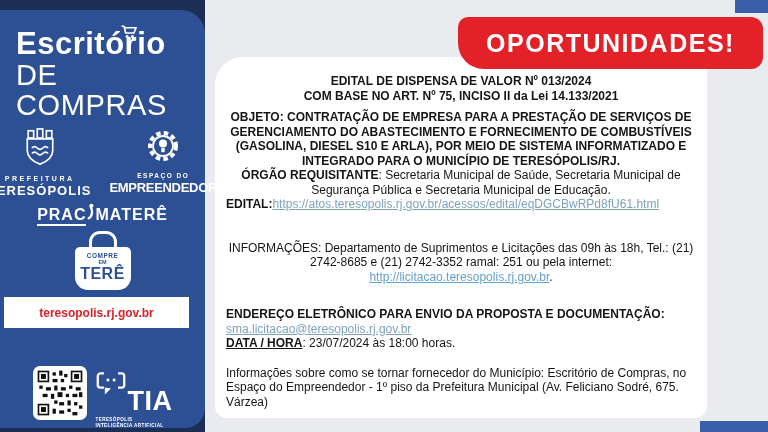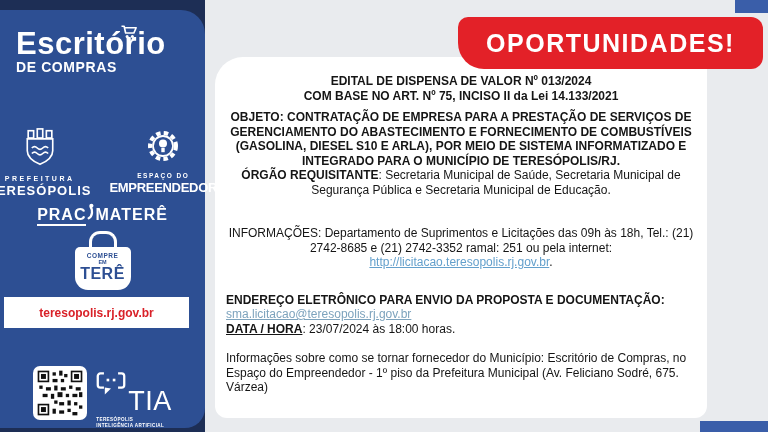--- a/index.html
+++ b/index.html
@@ -4,21 +4,21 @@
 <style>
   html,body{margin:0;padding:0;}
   body{font-family:"Liberation Sans",sans-serif;}
   #stage{position:relative;width:768px;height:432px;background:#e9ebee;overflow:hidden;}
 
   
   #sidebar-navy{position:absolute;left:0;top:0;width:205px;height:432px;background:#1d2e55;}
   #sidebar{position:absolute;left:0;top:10px;width:205px;height:418px;background:#2d4f93;border-radius:0 24px 20px 0;}
   .side-logo{position:absolute;left:16px;top:18px;color:#fff;line-height:1.04;}
   .side-logo .l1{font-size:31px;font-weight:bold;letter-spacing:.5px;position:relative;}
-  .side-logo .l2{font-size:14px;font-weight:bold;letter-spacing:.6px;}
+  .side-logo .l2{font-size:29px;font-weight:normal;letter-spacing:.6px;}
   .cart-ic{position:absolute;left:104px;top:-4px;}
   .side-row{position:absolute;top:118px;left:0;width:205px;display:flex;justify-content:center;gap:18px;color:#fff;text-align:center;}
   .logo-block{display:flex;flex-direction:column;align-items:center;}
   .pref-t1{font-size:7px;letter-spacing:2.5px;margin-top:3px;font-weight:bold;}
   .pref-t2{font-size:13px;font-weight:bold;letter-spacing:1px;margin-top:1px;}
   .emp-t1{font-size:6.5px;letter-spacing:1.5px;margin-top:4px;font-weight:bold;}
   .emp-t2{font-size:13px;font-weight:bold;letter-spacing:-.3px;margin-top:1px;}
   .pracima{position:absolute;top:193px;left:0;width:205px;text-align:center;color:#fff;font-weight:bold;font-size:16px;letter-spacing:1px;}
   .pracima .u{border-bottom:2.5px solid #fff;padding-bottom:1px;}
   .bag-wrap{position:absolute;top:221px;left:0;width:205px;display:flex;justify-content:center;}
@@ -26,21 +26,21 @@
   .bag-body{background:#fff;width:52px;border-radius:5px 5px 13px 13px;padding:5px 2px 7px 2px;text-align:center;color:#2d4f93;}
   .bag-l1{font-size:6.5px;font-weight:bold;letter-spacing:.5px;}
   .bag-l2{font-size:5.5px;font-weight:bold;}
   .bag-l3{font-size:16px;font-weight:bold;letter-spacing:.5px;}
   .site-band{position:absolute;top:287px;left:4px;width:185px;height:31px;background:#fff;display:flex;align-items:center;justify-content:center;}
   .site-band span{color:#d92128;font-size:12px;font-weight:bold;}
   .bottom-row{position:absolute;top:346px;left:0;width:205px;display:flex;justify-content:center;align-items:center;gap:9px;}
   .qr-box{background:#fff;border-radius:7px;padding:3px;width:48px;height:48px;}
   .tia-block{color:#fff;display:flex;flex-direction:column;}
   .tia-top{display:flex;align-items:center;gap:2px;}
-  .tia-name{font-size:27px;font-weight:normal;letter-spacing:.5px;line-height:1;margin-top:32px;}
+  .tia-name{font-size:27px;font-weight:bold;letter-spacing:.5px;line-height:1;margin-top:32px;}
   .tia-sub{font-size:4.6px;letter-spacing:.4px;margin-top:2px;line-height:1.35;font-weight:bold;}
 
   
   .corner-tr{position:absolute;left:735px;top:0;width:33px;height:13px;background:#3a5ea9;}
   .corner-br{position:absolute;left:700px;top:421px;width:68px;height:11px;background:#3a5ea9;}
 
   
   #banner{position:absolute;left:458px;top:17px;width:305px;height:52px;background:#e32128;border-radius:10px 12px 12px 26px;display:flex;align-items:center;justify-content:center;z-index:3;}
   #banner span{color:#fff;font-size:25px;font-weight:bold;letter-spacing:1.5px;}
   #card{position:absolute;left:215px;top:57px;width:492px;height:361px;background:#fff;border-radius:28px 12px 12px 12px;z-index:2;}
@@ -220,20 +220,21 @@
 
       <div class="objeto center">
         <div>OBJETO: CONTRATAÇÃO DE EMPRESA PARA A PRESTAÇÃO DE SERVIÇOS DE</div>
         <div>GERENCIAMENTO DO ABASTECIMENTO E FORNECIMENTO DE COMBUSTÍVEIS</div>
         <div>(GASOLINA, DIESEL S10 E ARLA), POR MEIO DE SISTEMA INFORMATIZADO E</div>
         <div>INTEGRADO  PARA O MUNICÍPIO DE TERESÓPOLIS/RJ.</div>
       </div>
 
       <div class="para center orgao"><b>ÓRGÃO REQUISITANTE</b><span>: Secretaria Municipal de Saúde, Secretaria Municipal de Segurança Pública e Secretaria Municipal de Educação.</span></div>
 
+      <div class="para left"><b>EDITAL:</b><a class="link">https://atos.teresopolis.rj.gov.br/acessos/edital/eqDGCBwRPd8fU61.html</a></div>
 
       <div class="para center mt-info"><span>INFORMAÇÕES: Departamento de Suprimentos e Licitações das 09h às 18h, Tel.: (21) 2742-8685 e (21) 2742-3352 ramal: 251 ou pela internet: </span><a class="link2">http://licitacao.teresopolis.rj.gov.br</a><span>.</span></div>
 
       <div class="para left mt-end">
         <b>ENDEREÇO ELETRÔNICO PARA ENVIO DA PROPOSTA E DOCUMENTAÇÃO:</b><br>
         <a class="link">sma.licitacao@teresopolis.rj.gov.br</a>
       </div>
 
       <div class="para left mt-data"><b class="ul">DATA / HORA</b><span>: 23/07/2024 às 18:00 horas.</span></div>
 

